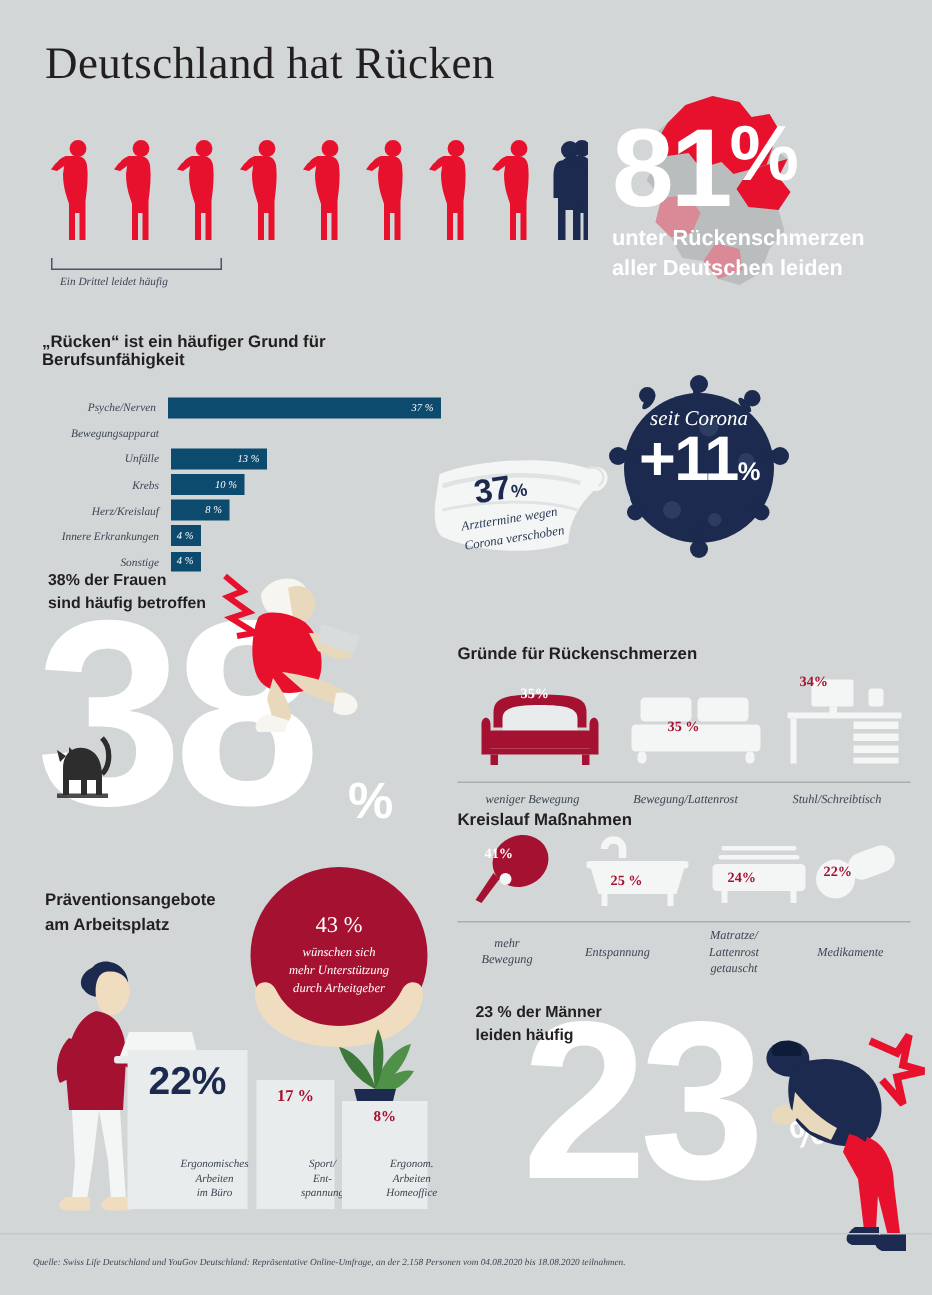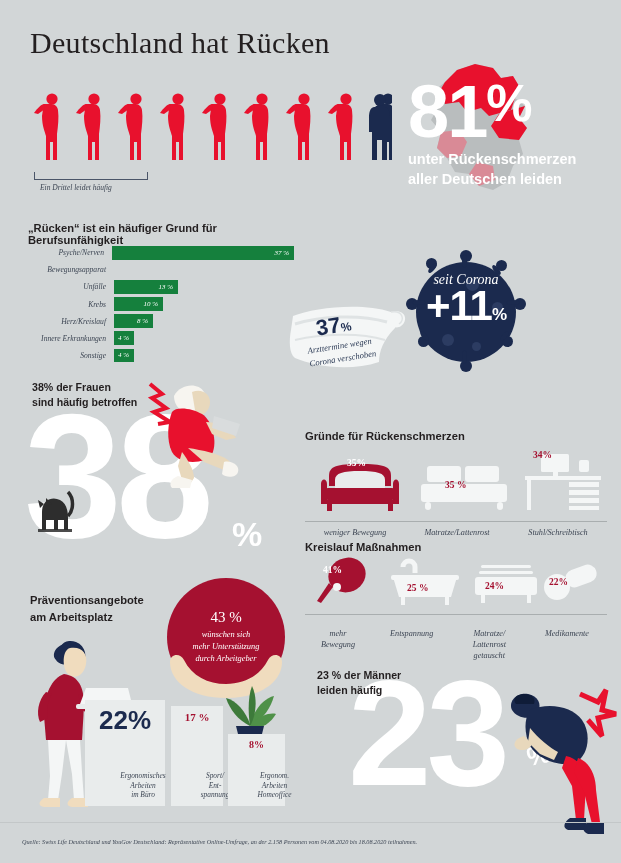--- a/index.html
+++ b/index.html
@@ -33,26 +33,26 @@
   .map-wrap{position:absolute;left:415px;top:62px;width:130px;height:132px;opacity:1;}
   .big81{position:absolute;left:408px;top:82px;
     font-size:74px;font-weight:700;color:#ffffff;line-height:.82;letter-spacing:-2px;}
   .big81 .pct{font-size:52px;vertical-align:top;}
   .cap81{position:absolute;left:408px;top:150px;width:212px;
     font-size:14.5px;font-weight:700;color:#ffffff;line-height:1.35;}
 
   
   .sec-h{font-size:11.2px;font-weight:700;color:#231f20;}
   .barchart{position:absolute;left:28px;top:222px;width:266px;}
-  .bc-title{margin-bottom:0;}
+  .bc-title{margin-bottom:19px;}
   .bar-row{display:flex;align-items:center;height:13.5px;margin-bottom:3.6px;}
   .bar-lab{width:78px;text-align:right;padding-right:8px;
     font-family:"Liberation Serif",serif;font-style:italic;font-size:7.6px;color:#3d4654;}
   .bar-track{position:relative;height:13.5px;flex:1;}
-  .bar{height:13.5px;background:#15803d;position:relative;}
+  .bar{height:13.5px;background:#0c4a6e;position:relative;}
   .bar.red{background:#e8112d;}
   .bar-val{position:absolute;right:5px;top:50%;transform:translateY(-50%);
     font-family:"Liberation Serif",serif;font-style:italic;font-size:7px;color:#fff;white-space:nowrap;}
   .bubble{position:absolute;top:-7.5px;width:28px;height:28px;border-radius:50%;
     background:#1b2a4e;border:1.5px solid #d2d6d7;display:flex;align-items:center;justify-content:center;
     font-family:"Liberation Serif",serif;font-style:italic;font-size:7.4px;color:#fff;}
 
   
   .virus{position:absolute;left:404px;top:250px;width:124px;height:124px;}
   .virus-core{position:absolute;left:12px;top:12px;width:100px;height:100px;border-radius:50%;background:#1b2a4e;}
@@ -382,21 +382,21 @@
         </svg>
       </div>
       <div style="position:absolute;left:228px;top:2px;" class="val-red">34%</div>
     </div>
     <div class="hr-line"></div>
     <div class="icon-row" style="margin-top:2px;">
       <div class="icon-cell" style="width:100px;">
           <div class="icon-cap">weniger Bewegung</div>
         </div>
       <div class="icon-cell" style="width:104px;">
-          <div class="icon-cap">Matratze/Lattenrost</div>
+          <div class="icon-cap">Bewegung/Lattenrost</div>
         </div>
       <div class="icon-cell" style="width:98px;">
           <div class="icon-cap">Stuhl/Schreibtisch</div>
         </div>
     </div>
   </div>
 
   <div class="rsec" style="top:541px;width:302px;">
     <div class="sec-h">Kreislauf Maßnahmen</div>
     <div style="position:relative;height:52px;margin-top:6px;">
@@ -434,21 +434,21 @@
 
       <div style="position:absolute;left:238px;bottom:2px;">
         <svg viewBox="0 0 56 44" width="56" height="44">
           <rect x="22" y="6" width="32" height="18" rx="9" fill="#f4f6f6" transform="rotate(-20 38 15)"></rect>
           <circle cx="14" cy="26" r="13" fill="#f4f6f6"></circle>
         </svg>
       </div>
       <div style="position:absolute;left:244px;top:18px;" class="val-red">22%</div>
     </div>
     <div class="hr-line"></div>
-    <div class="icon-row" style="align-items:flex-start;margin-top:10px;">
+    <div class="icon-row" style="align-items:center;margin-top:0;">
       <div class="icon-cell" style="width:66px;">
           <div class="icon-cap" style="white-space:pre-line;">mehr
 Bewegung</div>
         </div>
       <div class="icon-cell" style="width:80px;">
           <div class="icon-cap" style="white-space:pre-line;">Entspannung</div>
         </div>
       <div class="icon-cell" style="width:74px;">
           <div class="icon-cap" style="white-space:pre-line;">Matratze/
 Lattenrost
@@ -534,21 +534,21 @@
 
   <div class="pbars">
     <div class="pbar" style="left:0;width:80px;height:106px;">
       <div class="pv pv22">22%</div>
       <div class="pl">
         <div>Ergonomisches</div>
         <div>Arbeiten</div>
         <div>im Büro</div>
       </div>
     </div>
-    <div class="pbar" style="left:86px;width:52px;height:100px;">
+    <div class="pbar" style="left:86px;width:52px;height:86px;">
       <div class="pv pv17">17 %</div>
       <div class="pl">
         <div>Sport/</div>
         <div>Ent-</div>
         <div>spannung</div>
       </div>
     </div>
     <div class="pbar" style="left:143px;width:57px;height:72px;">
       <div class="pv pv8">8%</div>
       <div class="pl">

